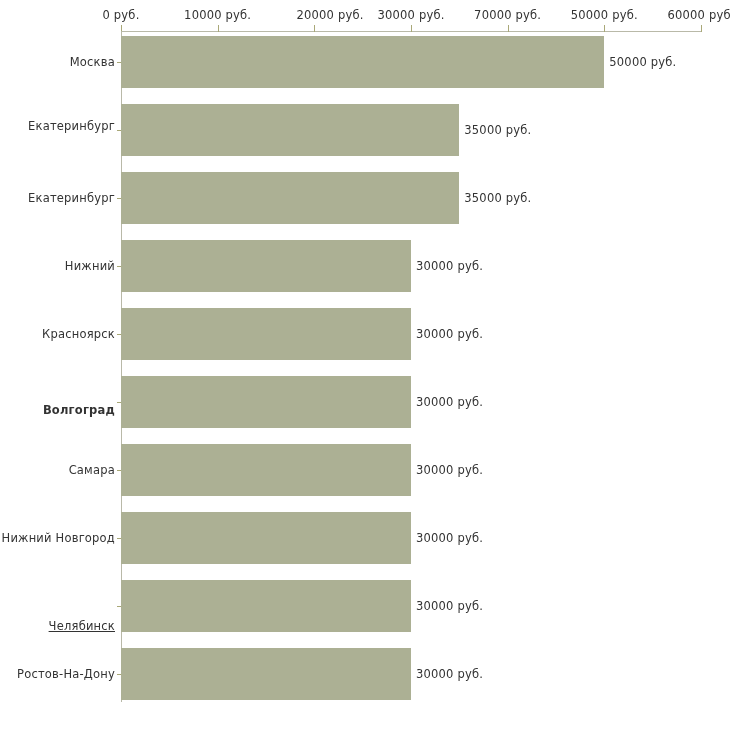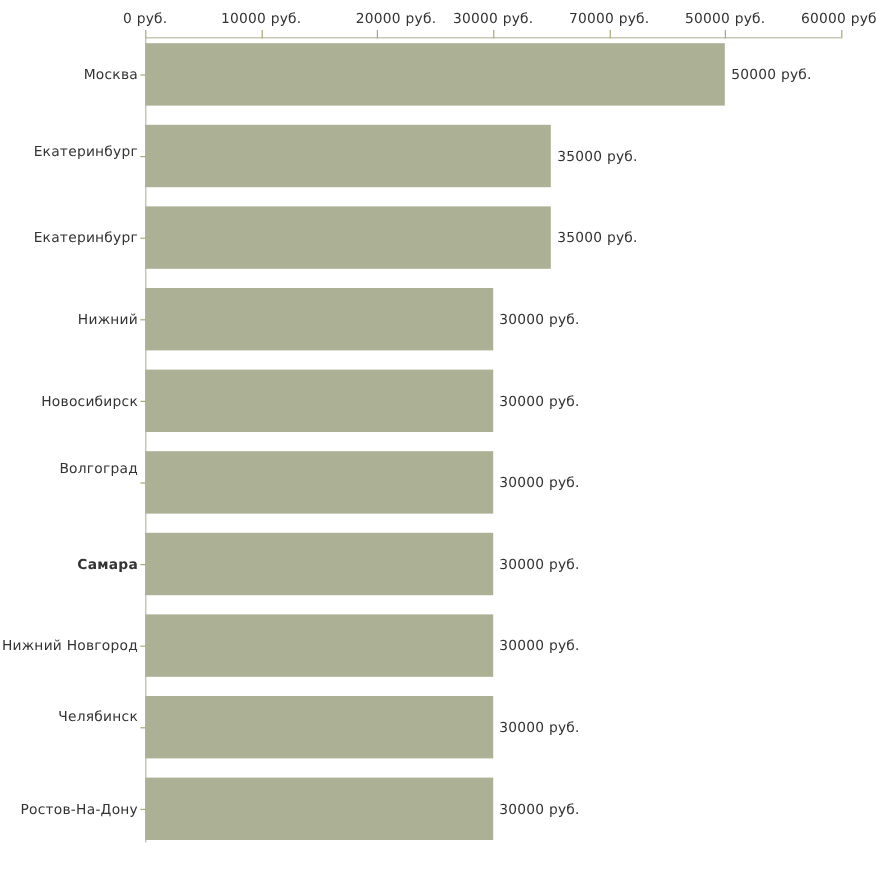--- a/index.html
+++ b/index.html
@@ -115,29 +115,29 @@
   <div id="y-ticks">
       <div class="y-tick" style="top: 62px;"></div>
       <div class="y-tick-label" style="top: 62px;">Москва</div>
       <div class="y-tick" style="top: 130px;"></div>
       <div class="y-tick-label" style="top: 126px;">Екатеринбург</div>
       <div class="y-tick" style="top: 198px;"></div>
       <div class="y-tick-label" style="top: 198px;">Екатеринбург</div>
       <div class="y-tick" style="top: 266px;"></div>
       <div class="y-tick-label" style="top: 266px;">Нижний</div>
       <div class="y-tick" style="top: 334px;"></div>
-      <div class="y-tick-label" style="top: 334px;">Новосибирск</div>
+      <div class="y-tick-label" style="top: 334px;">Красноярск</div>
       <div class="y-tick" style="top: 402px;"></div>
-      <div class="y-tick-label" style="top: 390px;">Волгоград</div>
+      <div class="y-tick-label" style="top: 410px; font-weight: bold;">Волгоград</div>
       <div class="y-tick" style="top: 470px;"></div>
-      <div class="y-tick-label" style="top: 470px; font-weight: bold;">Самара</div>
+      <div class="y-tick-label" style="top: 470px;">Самара</div>
       <div class="y-tick" style="top: 538px;"></div>
       <div class="y-tick-label" style="top: 538px; margin-left: 40px;">Нижний Новгород</div>
       <div class="y-tick" style="top: 606px;"></div>
-      <div class="y-tick-label" style="top: 597px;">Челябинск</div>
+      <div class="y-tick-label" style="top: 626px; text-decoration: underline;">Челябинск</div>
       <div class="y-tick" style="top: 674px;"></div>
       <div class="y-tick-label" style="top: 674px;">Ростов-На-Дону</div>
     </div>
 
   <div id="bars">
       <div class="bar" style="top: 36px; height: 52px; width: 483.333px; background: rgb(172, 176, 148);"></div>
       <div class="bar-value-label" style="left: 609.333px; top: 62px;">50000 руб.</div>
       <div class="bar" style="top: 104px; height: 52px; width: 338.333px; background: rgb(172, 176, 148);"></div>
       <div class="bar-value-label" style="left: 464.333px; top: 130px;">35000 руб.</div>
       <div class="bar" style="top: 172px; height: 52px; width: 338.333px; background: rgb(172, 176, 148);"></div>

